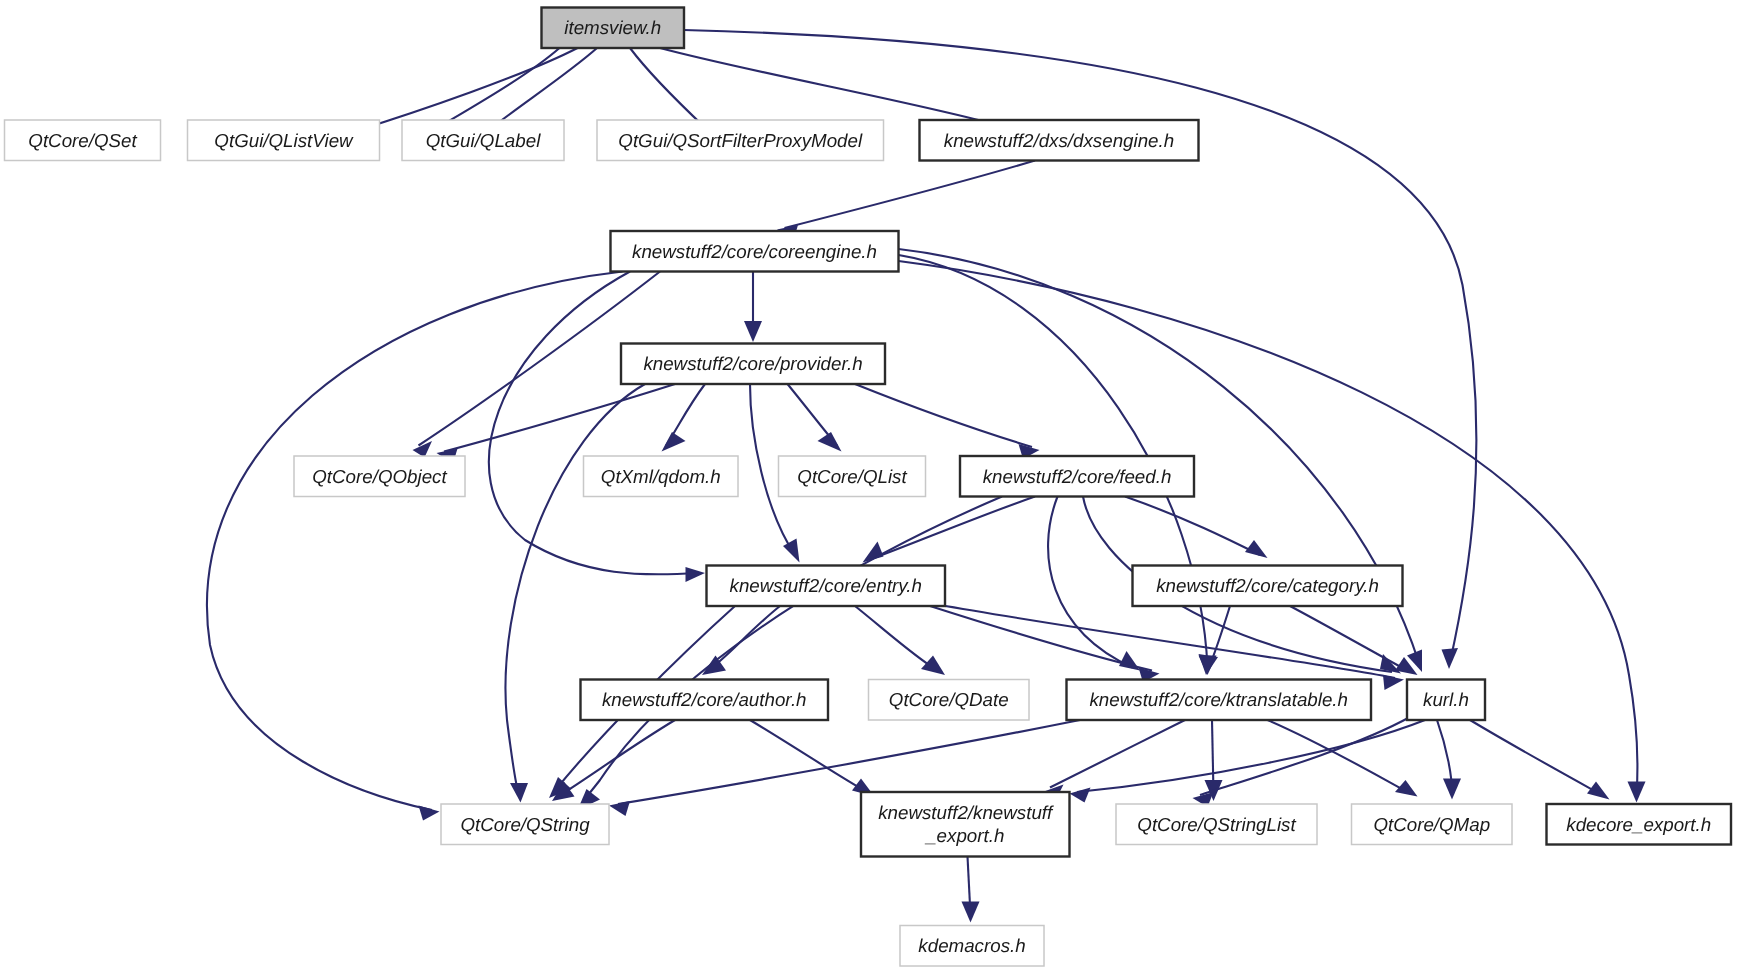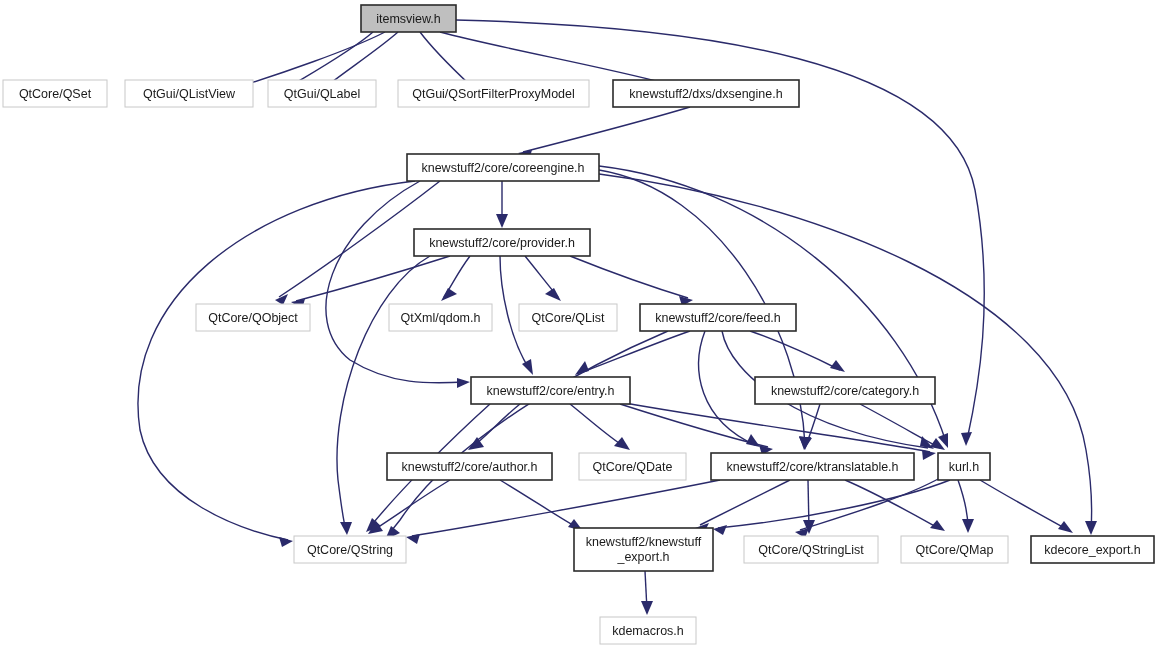--- a/index.html
+++ b/index.html
@@ -11,20 +11,21 @@
   body {
     width: 1159px;
     height: 649px;
     overflow: hidden;
     font-family: "Liberation Sans", sans-serif;
   }
   #graph-root {
     position: relative;
     width: 1004px;
     height: 649px;
+    font-style: italic;
   }
   svg#dep-graph {
     display: block;
     width: 1159px;
     height: 649px;
   }
   .edge-path {
     fill: none;
     stroke: #2a2a6a;
     stroke-width: 1.4px;

